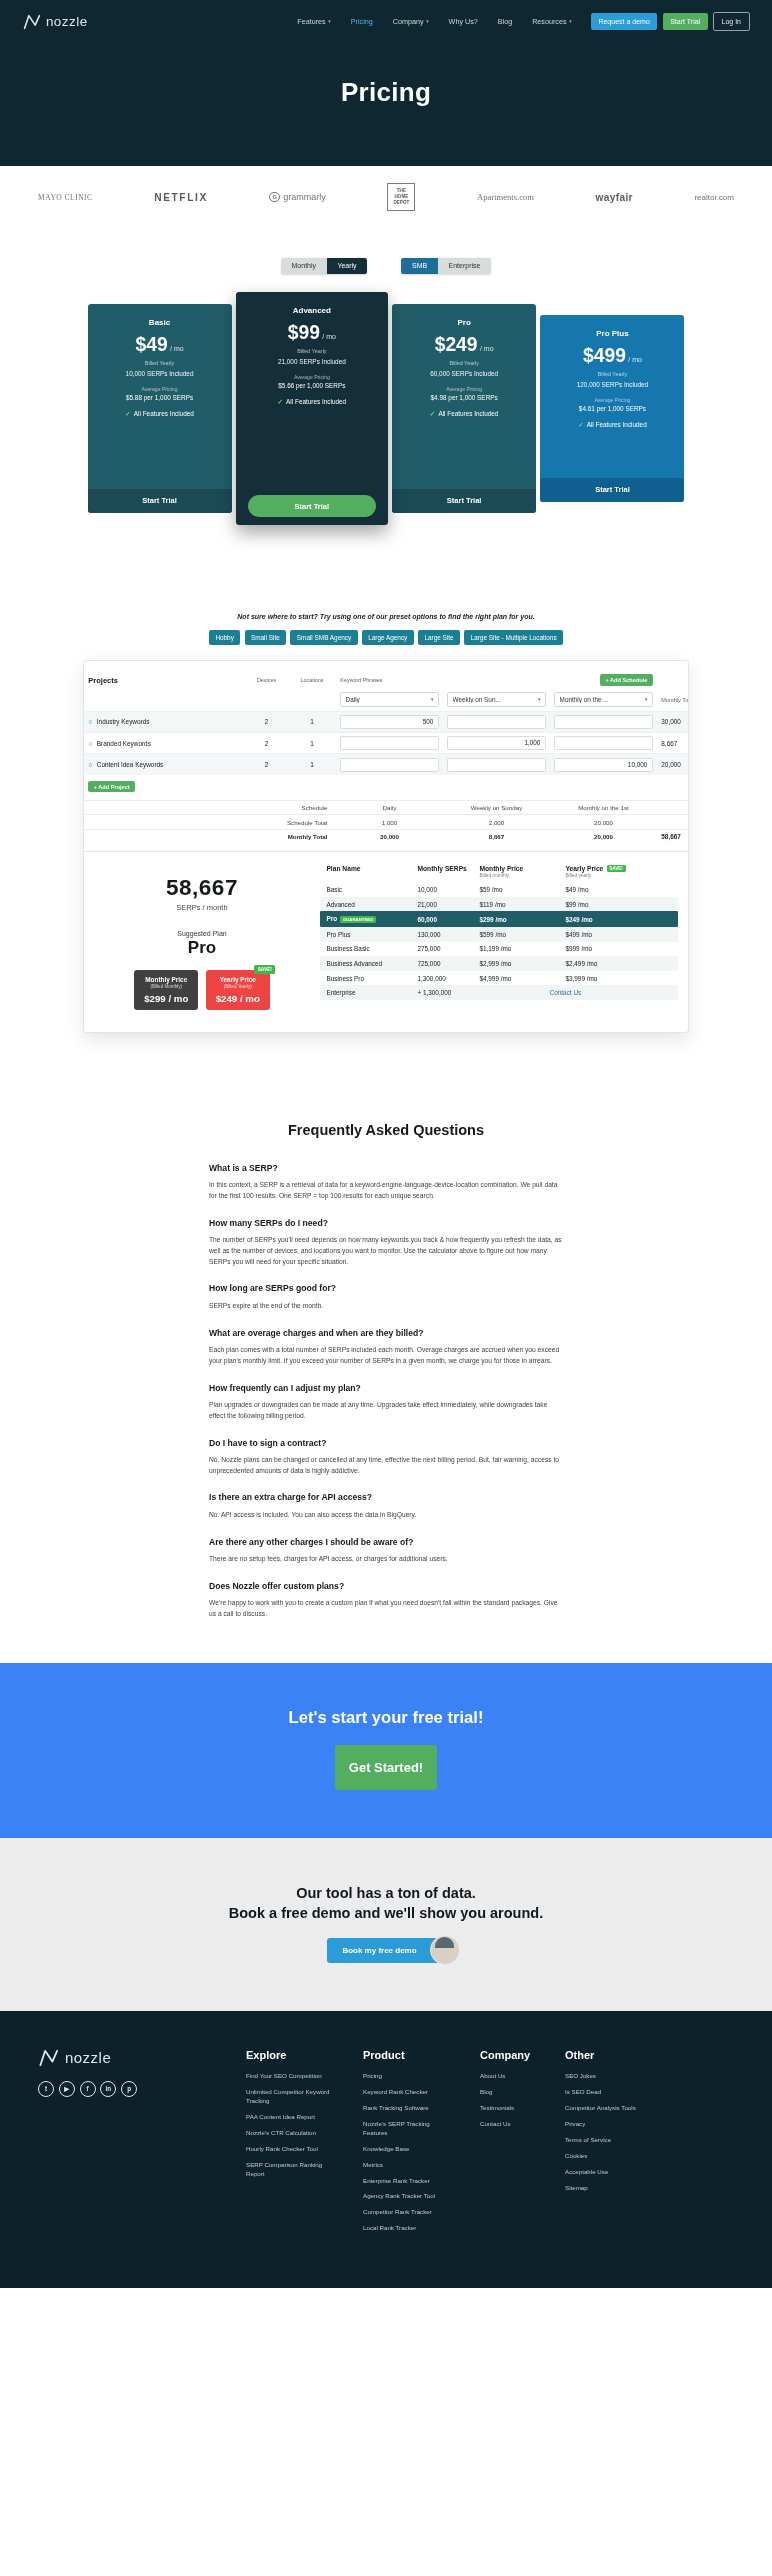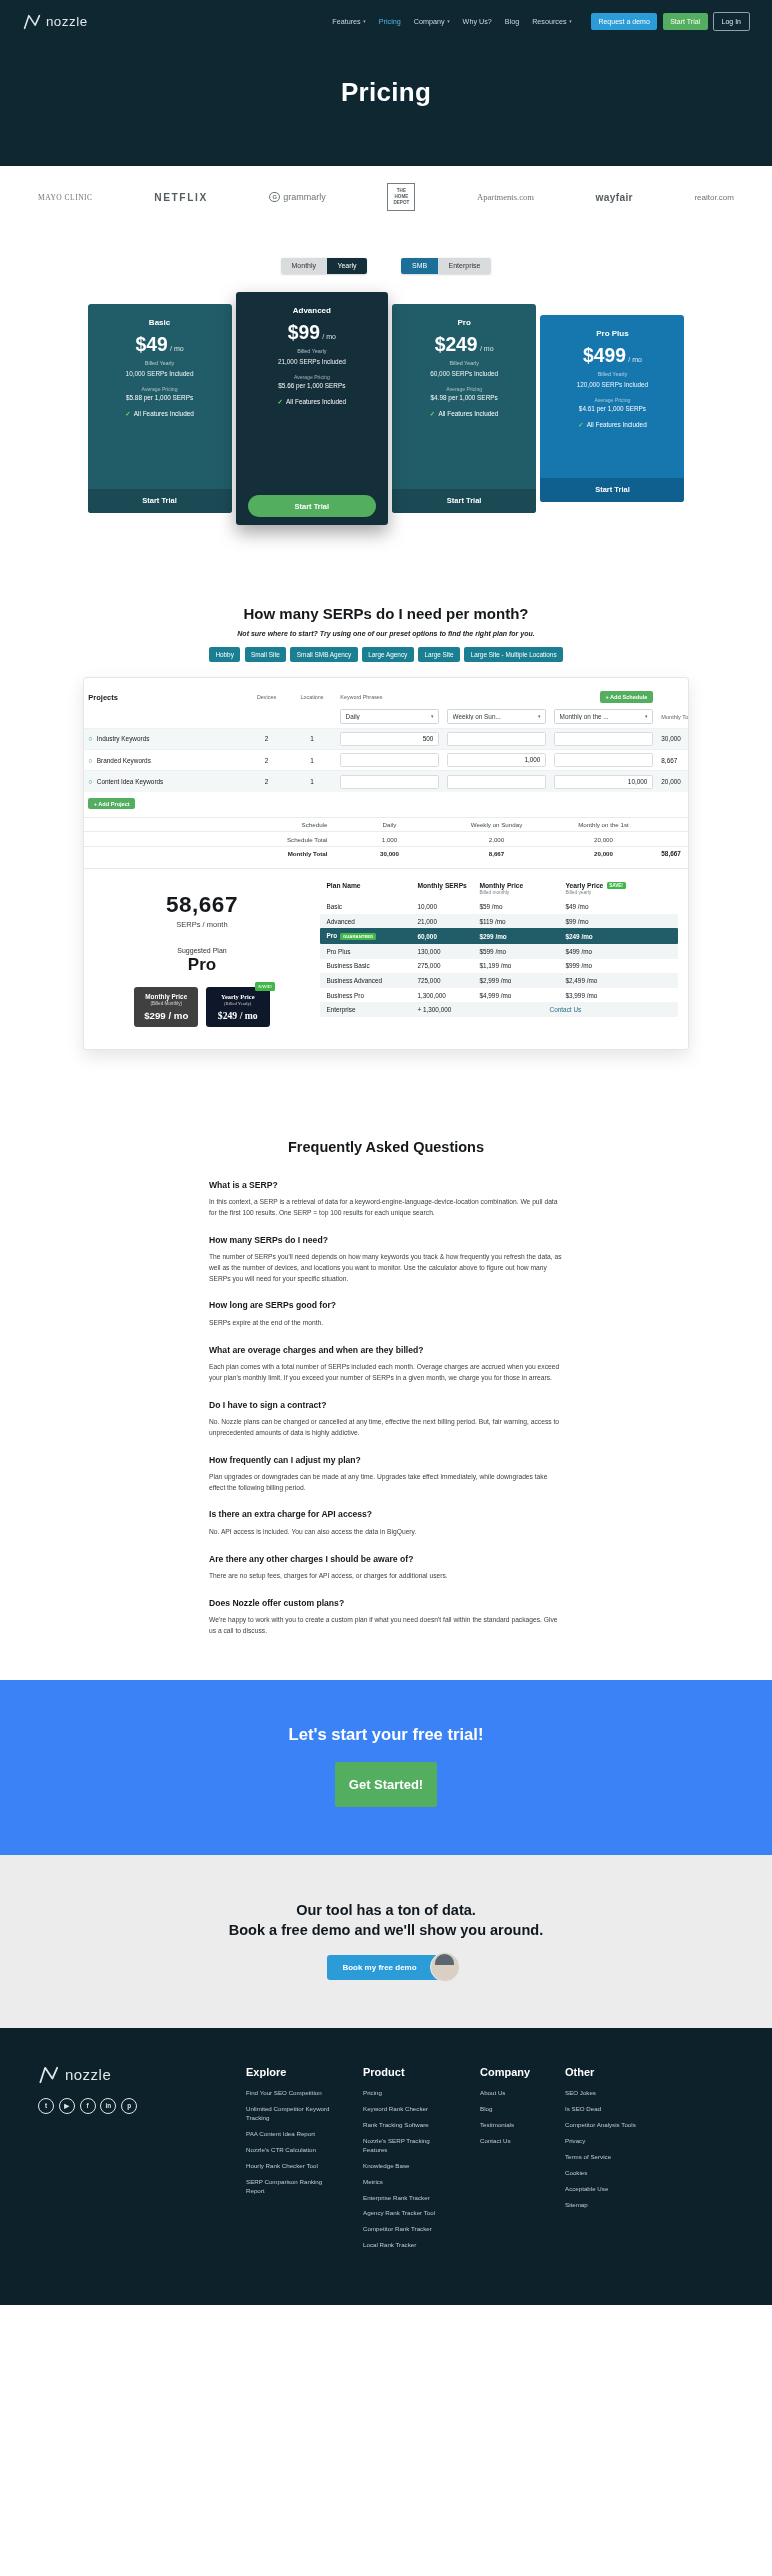--- a/index.html
+++ b/index.html
@@ -3,21 +3,21 @@
 <meta charset="utf-8">
 <style>
   * { margin:0; padding:0; box-sizing:border-box; }
   html { background:#fff; }
   body { width:772px; margin:0 auto; font-family:"Liberation Sans", sans-serif; color:#16191b; }
 
   
   .site-header { height:43px; display:flex; align-items:center; padding:0 22.5px; background:#0e2731; }
   .brand { display:flex; align-items:center; gap:5.4px; cursor:pointer; }
   .brand-name { color:#dfe7ea; font-size:13.4px; letter-spacing:0.5px; }
-  .main-nav { display:flex; gap:13px; margin-left:auto; align-items:center; }
+  .main-nav { display:flex; gap:20px; margin-left:auto; align-items:center; }
   .main-nav a { color:#cfd8dc; font-size:7.2px; text-decoration:none; cursor:pointer; display:flex; gap:2.7px; align-items:center; }
   .main-nav a.active .nav-label { color:#53b7e8; }
   .caret { font-size:4.8px; opacity:.8; }
   .header-actions { display:flex; gap:5.4px; margin-left:19.3px; align-items:center; }
   .btn { display:inline-block; border-radius:2.1px; padding:4.8px 7.5px; font-size:7px; color:#fff; cursor:pointer; white-space:nowrap; text-align:center; }
   .btn-blue { background:#2b9cd8; }
   .btn-green { background:#53ae5f; }
   .btn-outline { border:0.5px solid #8fa3aa; color:#e3eaed; background:transparent; }
 
   
@@ -98,21 +98,21 @@
 
   .calc-bottom { display:flex; }
   .result { width:236px; text-align:center; padding:23.6px 10.7px 21.5px; }
   .result-big { font-size:22.5px; font-weight:bold; letter-spacing:0.5px; }
   .result-unit { font-size:7.5px; color:#444; margin-top:2.1px; }
   .suggested-label { margin-top:18px; font-size:7px; color:#333; }
   .suggested-plan { font-size:17px; font-weight:bold; margin-top:1.1px; }
   .price-chips { display:flex; gap:7.5px; justify-content:center; margin-top:11.8px; }
   .chip { border-radius:3.2px; color:#fff; padding:5.4px 8.6px 6.4px; position:relative; cursor:pointer; min-width:64px; }
   .chip-teal { background:#404040; }
-  .chip-navy { background:#0f172a;font-family:Liberation Serif, serif; }
+  .chip-navy { background:#ef4444; }
   .chip-t { font-size:6.4px; font-weight:bold; }
   .chip-s { font-size:4.6px; opacity:.75; margin-top:1.1px; }
   .chip-p { font-size:9.7px; font-weight:bold; margin-top:4.3px; }
   .save-badge { position:absolute; top:-4.8px; right:-5.4px; background:#43b649; color:#fff; font-size:4.8px; font-weight:bold; padding:1.6px 3.2px; border-radius:1.6px; }
 
   .ptable-wrap { flex:1; padding:9.7px 9.7px 13px 0; }
   .prow { display:grid; grid-template-columns:91px 62px 86px 86px; align-items:center; padding:3.8px 6.4px; font-size:6.4px; border-radius:1.1px; }
   .prow:nth-child(odd):not(.hrow):not(.hl) { background:#f2f5f6; }
   .hrow { font-weight:bold; font-size:6.7px; align-items:start; }
   .hsub { display:block; font-size:4.8px; font-weight:normal; color:#7b8488; margin-top:1.1px; }
@@ -286,21 +286,20 @@
             <span class="check">✓</span>
             <span>All Features Included</span>
           </div>
       </div>
       <div class="plan-cta">Start Trial</div>
     </div>
   </div>
 </section>
 
 <section class="calc-section">
-  <h2 class="calc-title">How many SERPs do I need per month?</h2>
   <div class="calc-sub">Not sure where to start? Try using one of our preset options to find the right plan for you.</div>
   <div class="presets">
     <span class="preset">Hobby</span>
     <span class="preset">Small Site</span>
     <span class="preset">Small SMB Agency</span>
     <span class="preset">Large Agency</span>
     <span class="preset">Large Site</span>
     <span class="preset">Large Site - Multiple Locations</span>
   </div>
 
@@ -523,26 +522,26 @@
     </div>
   <div class="faq-item">
       <h3>How long are SERPs good for?</h3>
       <p>SERPs expire at the end of the month.</p>
     </div>
   <div class="faq-item">
       <h3>What are overage charges and when are they billed?</h3>
       <p>Each plan comes with a total number of SERPs included each month. Overage charges are accrued when you exceed your plan's monthly limit. If you exceed your number of SERPs in a given month, we charge you for those in arrears.</p>
     </div>
   <div class="faq-item">
+      <h3>How frequently can I adjust my plan?</h3>
+      <p>Plan upgrades or downgrades can be made at any time. Upgrades take effect immediately, while downgrades take effect the following billing period.</p>
+    </div>
+  <div class="faq-item">
       <h3>Do I have to sign a contract?</h3>
       <p>No. Nozzle plans can be changed or cancelled at any time, effective the next billing period. But, fair warning, access to unprecedented amounts of data is highly addictive.</p>
-    </div>
-  <div class="faq-item">
-      <h3>How frequently can I adjust my plan?</h3>
-      <p>Plan upgrades or downgrades can be made at any time. Upgrades take effect immediately, while downgrades take effect the following billing period.</p>
     </div>
   <div class="faq-item">
       <h3>Is there an extra charge for API access?</h3>
       <p>No. API access is included. You can also access the data in BigQuery.</p>
     </div>
   <div class="faq-item">
       <h3>Are there any other charges I should be aware of?</h3>
       <p>There are no setup fees, charges for API access, or charges for additional users.</p>
     </div>
   <div class="faq-item">

